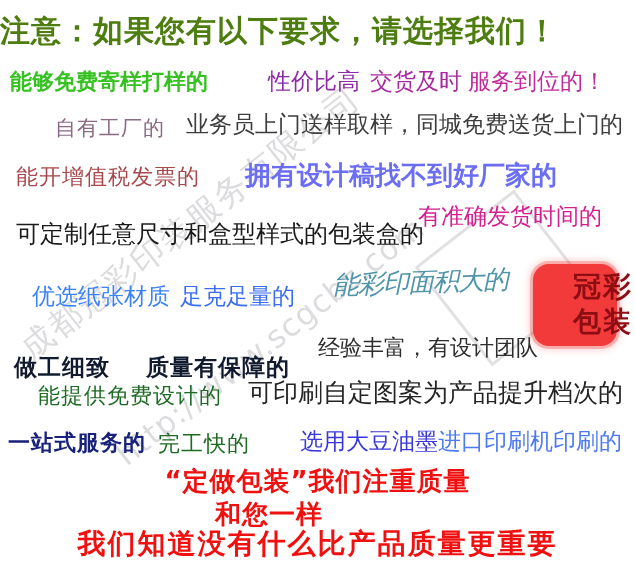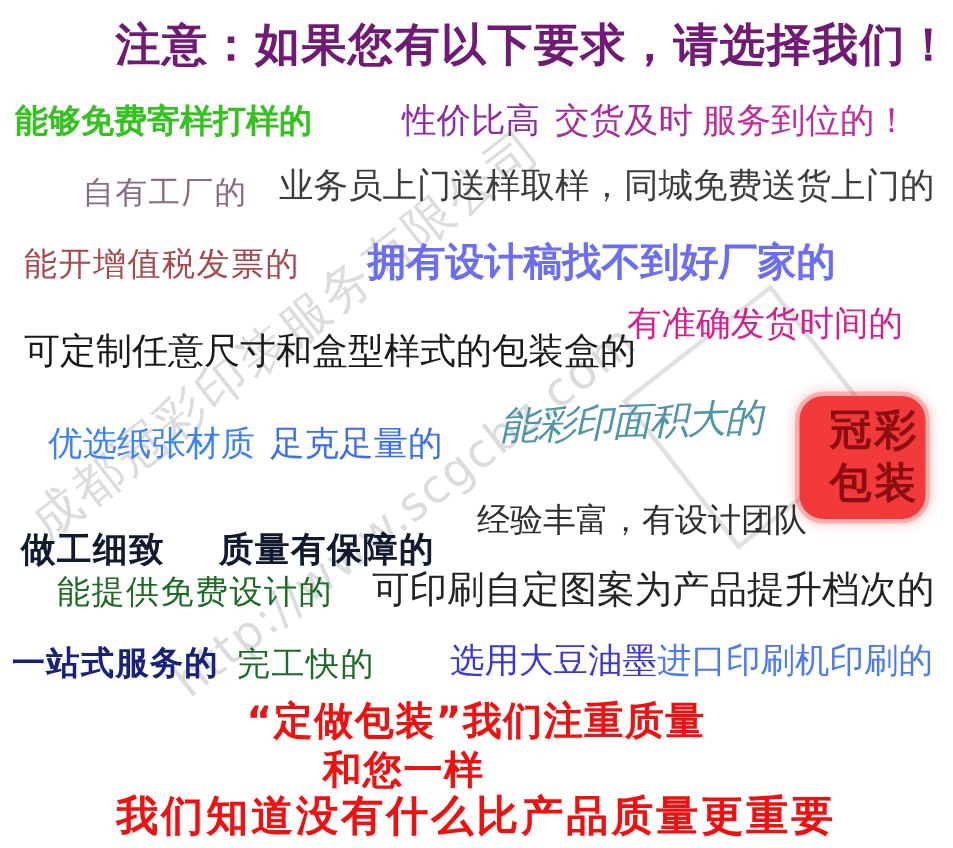--- a/index.html
+++ b/index.html
@@ -71,24 +71,24 @@
   .t {
     position: absolute;
     white-space: nowrap;
     line-height: 1;
   }
 
   
   .headline {
     left: 0; top: 16px;
     width: 635px;
-    text-align: right;
+    text-align: left;
     font-size: 30px;
     font-weight: bold;
-    color: #701a75;
+    color: #4d7c0f;
     letter-spacing: 1px;
   }
 
   
   .r2a { left: 10px;  top: 71px; font-size: 22px; font-weight: bold; color: #35c221; letter-spacing: 0px; }
   .r2b { left: 268px; top: 70px; font-size: 23px; color: #8e2aa8; }
   .r2c { left: 370px; top: 70px; font-size: 23px; color: #a82aa0; }
   .r2d { left: 468px; top: 70px; font-size: 23px; color: #c02a9a; }
 
   
@@ -126,21 +126,21 @@
     width: 84px; height: 82px;
     background: #f23a3a;
     border-radius: 16px;
     box-shadow: 0 0 0 3px rgba(242,58,58,0.30), 0 0 7px 4px rgba(242,58,58,0.22);
     z-index: 6;
   }
   .stamp-txt {
     position: absolute;
     left: 0; top: 5px;
     width: 100px;
-    text-align: center;
+    text-align: right;
     color: #8c0d12;
     font-size: 28px;
     font-weight: bold;
     line-height: 35px;
     letter-spacing: 2px;
   }
 
   
   .r7a { left: 14px;  top: 336px; font-size: 23px; font-weight: bold; color: #111a2e; letter-spacing: 1px; margin-top: 20px; }
   .r7b { left: 318px; top: 337px; font-size: 22px; color: #2e2e2e; }

